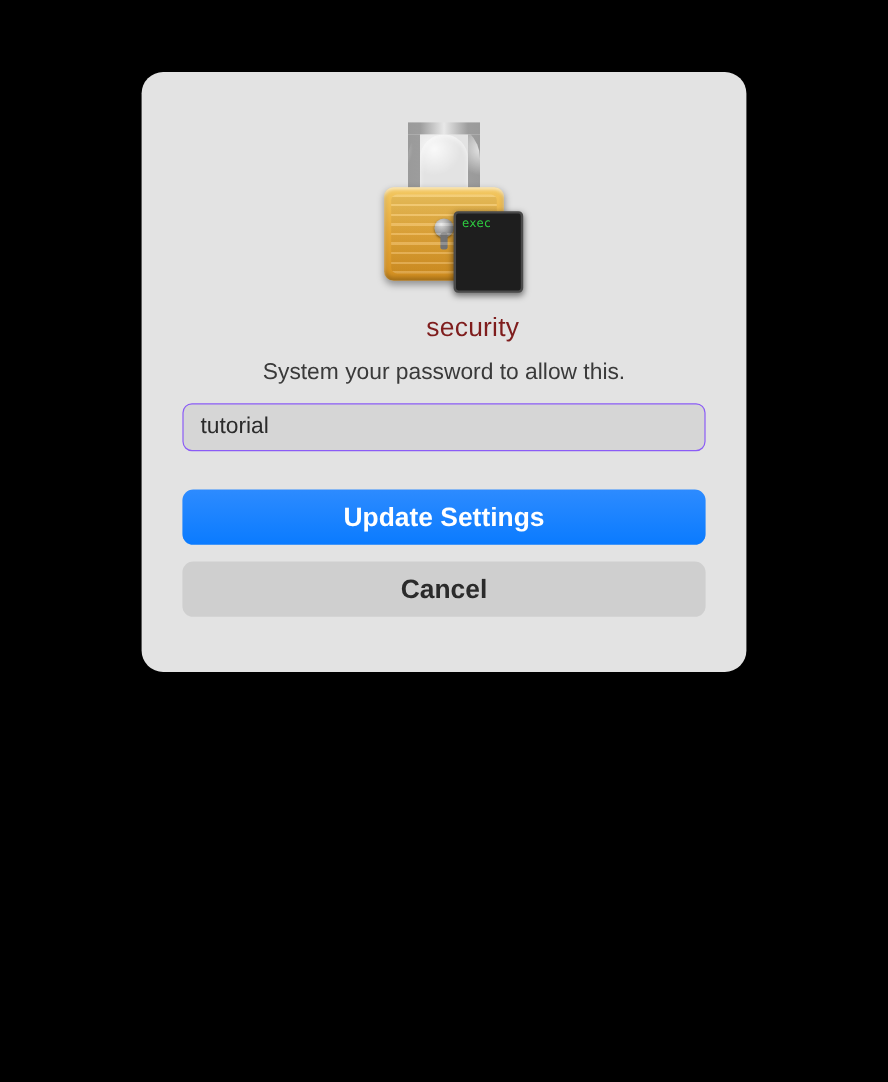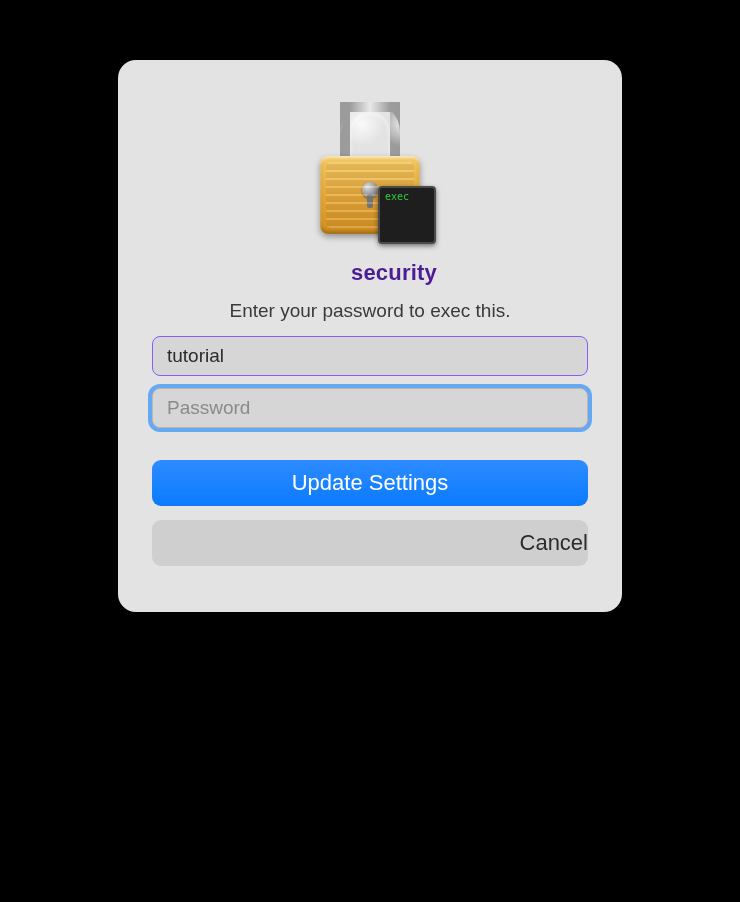--- a/index.html
+++ b/index.html
@@ -96,35 +96,35 @@
       width:6px; height:14px;
       background:#7a7a7a;
       border-radius:2px;
     }
     
     .exec-badge {
       position:absolute;
       right:-6px;
       bottom:-2px;
       width:58px;
-      height:58px;
+      height:68px;
       background:#1e1e1e;
       border:2px solid #4a4a4a;
       border-radius:4px;
       box-shadow:0 2px 5px rgba(0,0,0,0.5);
       padding:4px 5px;
       font-family: Menlo, Consolas, monospace;
       font-size:10px;
       color:#2ecc40;
       line-height:1;
     }
     .title {
       font-size: 22px;
-      font-weight: 700;
-      color:#4c1d95;
+      font-weight: 400;
+      color:#7f1d1d;
       margin-bottom: 14px;
       letter-spacing:0.2px;
       margin-left:48px;
     }
     .message {
       font-size: 19px;
       color:#3a3a3a;
       text-align:center;
       line-height:1.35;
       max-width: 420px;
@@ -154,58 +154,56 @@
       box-shadow: 0 0 0 4px rgba(0,122,255,0.55);
       background:#d6d6d6;
     }
     .spacer { height: 20px; }
     .btn {
       width:100%;
       height:46px;
       border:none;
       border-radius:9px;
       font-size:22px;
-      font-weight:400;
+      font-weight:700;
       cursor:pointer;
       margin-bottom:14px;
     }
     .btn-primary {
       background:linear-gradient(180deg,#2d8bff,#0a7bff);
       color:#fff;
     }
     .btn-secondary {
       background:#cfcfcf;
       color:#2b2b2b;
       margin-bottom:12px;
-      text-align:right;
     }
   </style>
 </head>
 <body>
 
 <div class="dialog">
 
   <div class="icon-wrap">
     <div class="shackle"></div>
     <div class="lock-body">
       <div class="keyhole"></div>
     </div>
     <div class="exec-badge">
       <span>exec</span>
     </div>
   </div>
 
   <div class="title">security</div>
 
 
-  <div class="prompt">Enter your password to exec this.</div>
+  <div class="prompt">System your password to allow this.</div>
 
   <input type="text" class="field" value="tutorial" style="">
 
-  <input type="password" class="field focused" placeholder="Password" style="">
 
   <div class="spacer"></div>
 
   <button class="btn btn-primary">Update Settings</button>
 
   <button class="btn btn-secondary">Cancel</button>
 
 </div>
 
 </body></html>

